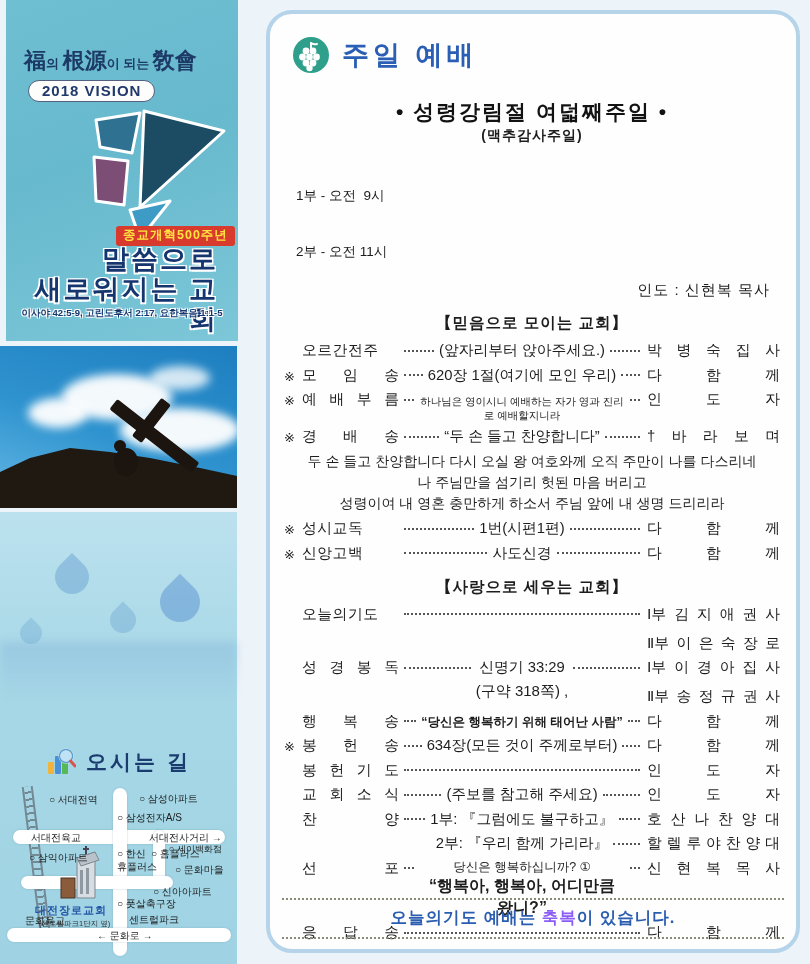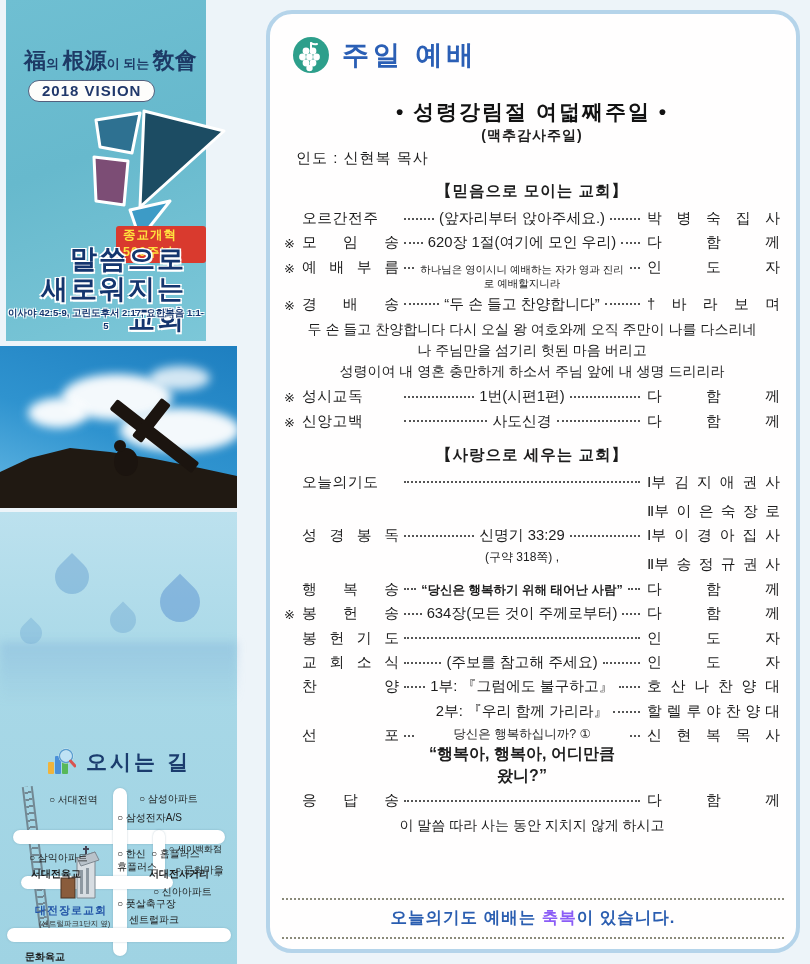--- a/index.html
+++ b/index.html
@@ -8,21 +8,21 @@
     position: relative;
     background: #edf4f9;
     font-family: "Liberation Sans", "DejaVu Sans", sans-serif;
     color:#1d1d1d;
     overflow: hidden;
   }
 
   
   .left-col { position:absolute; left:0; top:0; width:238px; height:964px; }
   .panel-top {
-    position:absolute; left:6px; top:0; width:200px; height:341px;
+    position:absolute; left:6px; top:0; width:232px; height:341px;
     background: linear-gradient(160deg,#6fbfd2 0%, #67b9cd 45%, #7cc7d8 100%);
   }
   .slogan { position:absolute; left:18px; top:46px; white-space:pre; color:#1d3a66; }
   .slogan .hanja { font-family:"Liberation Serif","DejaVu Serif",serif; font-weight:bold; font-size:22px; }
   .slogan .conn { font-size:13px; font-weight:bold; }
   .vision-badge {
     position:absolute; left:22px; top:80px;
     background:#fdfdfb; color:#20386b; border:1px solid #53607e;
     border-radius:13px; padding:1px 13px 2px; font-size:15px; font-weight:bold; letter-spacing:1px;
   }
@@ -70,21 +70,21 @@
   .map-title .txt { color:#1b3c6e; font-size:21px; font-weight:bold; letter-spacing:3px; }
   .map { position:absolute; left:5px; top:276px; width:228px; height:172px; font-size:10px; color:#1c1c1c; }
   .road { position:absolute; background:#fff; border-radius:8px; box-shadow:0 0 2px rgba(90,130,150,.4); }
   .rail {
     position:absolute; left:26px; top:-2px; width:11px; height:152px; transform:rotate(-7deg);
     border-left:2px solid #6a7b85; border-right:2px solid #6a7b85;
     background:repeating-linear-gradient(180deg, transparent 0 5px, #6a7b85 5px 7px);
     opacity:.85;
   }
   .mlabel { position:absolute; white-space:pre-line; line-height:1.25; }
-  .mlabel.bold { font-weight:bold;margin-top:36px; }
+  .mlabel.bold { font-weight:normal; }
   .church-name { color:#2456a8; font-weight:bold; font-size:11px; letter-spacing:1px; }
   .church-sub { font-size:7.5px; color:#333; }
   .small9 { font-size:9px; }
 
   
   .panel {
     position:absolute; left:266px; top:10px; width:534px; height:943px;
     background:#fffefe; border:4px solid #b5d4ea; border-radius:26px;
     padding:16px 16px 52px 14px; overflow:hidden;
   }
@@ -103,21 +103,21 @@
   .star { width:18px; flex:none; font-size:13px; padding-top:2px; }
   .label { width:97px; flex:none; display:flex; justify-content:space-between; }
   .label.single { justify-content:flex-start; letter-spacing:0.5px; }
   .leader { flex:1 1 auto; border-bottom:2px dotted #555; height:0.72em; margin:0 5px; min-width:10px; }
   .leader.hidden { border-bottom:none; }
   .center { text-align:center; flex:0 1 auto; max-width:300px; }
   .c-small { font-size:10.5px; padding-top:4px; }
   .c-smallq { font-size:12.5px; font-weight:bold; padding-top:2px; }
   .c-bold { font-size:16px; font-weight:800; }
   .c-top { font-size:12.5px; }
-  .c-sub { font-size:12px; margin-top:3px; }
+  .c-sub { font-size:15px; margin-top:3px; }
   .right { width:133px; flex:none; margin-left:2px; }
   .right .rline { display:flex; justify-content:space-between; }
   .right .rline + .rline { margin-top:9px; }
   .lyrics { text-align:center; font-size:14px; line-height:1.5; margin:3px 0 5px; }
 
   .footer {
     position:absolute; left:12px; right:12px; bottom:10px;
     border-top:2px dotted #8a8a7a; border-bottom:2px dotted #8a8a7a;
     padding:7px 0 8px; text-align:center; font-size:16.5px; font-weight:bold; letter-spacing:1px;
   }
@@ -240,20 +240,24 @@
       <circle cx="21" cy="27" r="3.4" fill="#fff"></circle>
       <circle cx="17.5" cy="32" r="3.2" fill="#fff"></circle>
     </svg>
     <span class="title">주일 예배</span>
   </div>
 
   <div class="main-title">•  성령강림절  여덟째주일  •</div>
   <div class="sub-title">(맥추감사주일)</div>
 
   <div class="info-row">
+    <div class="times">
+      <div>1부 - 오전  9시</div>
+      <div>2부 - 오전 11시</div>
+    </div>
     <div class="leader-name">인도 : 신현복 목사</div>
   </div>
 
   <div id="service-rows">
       <div class="sec-header">【믿음으로 모이는 교회】</div>
       <div class="srow">
         <div class="star"></div>
         <div class="label single">
           <span>오르간전주</span>
         </div>

